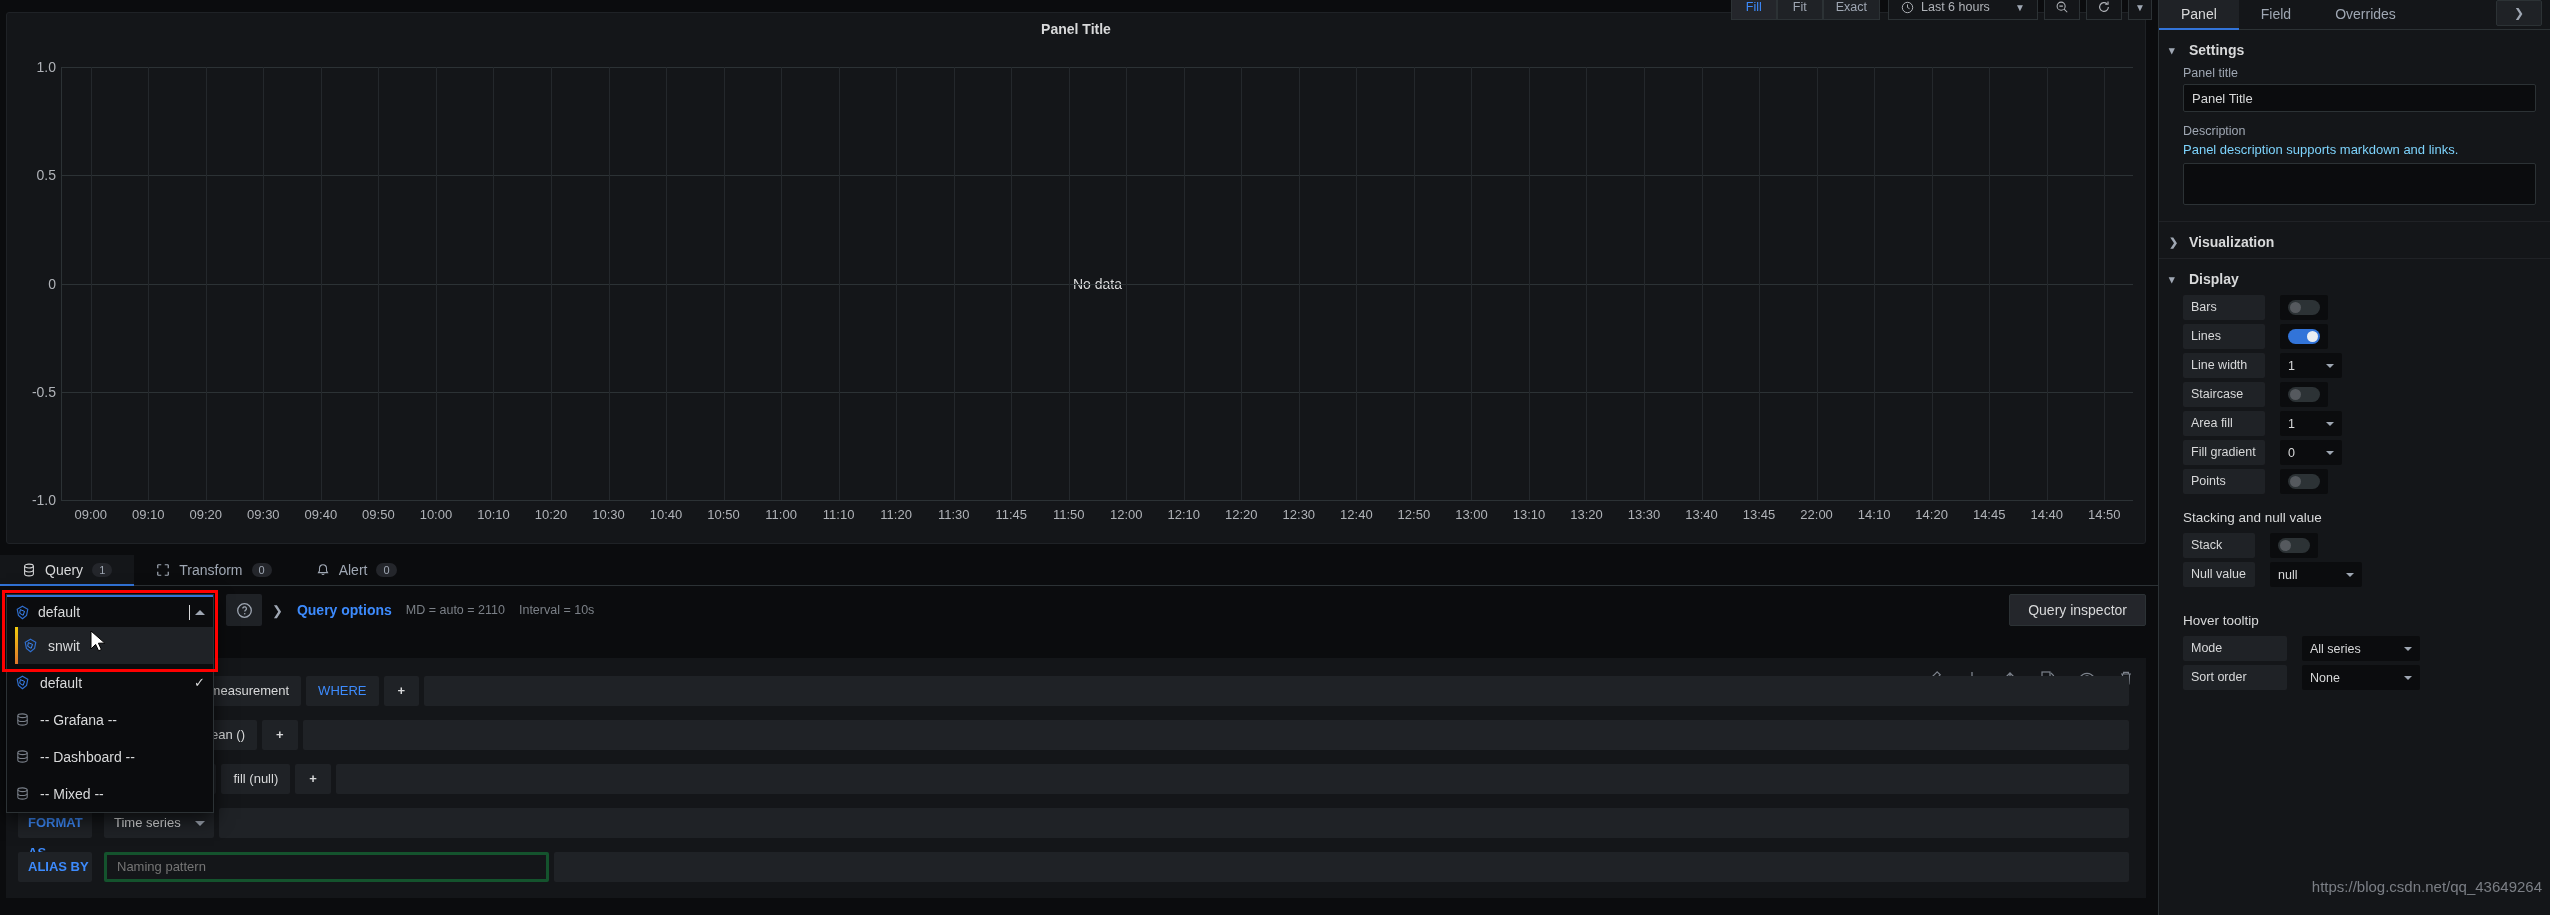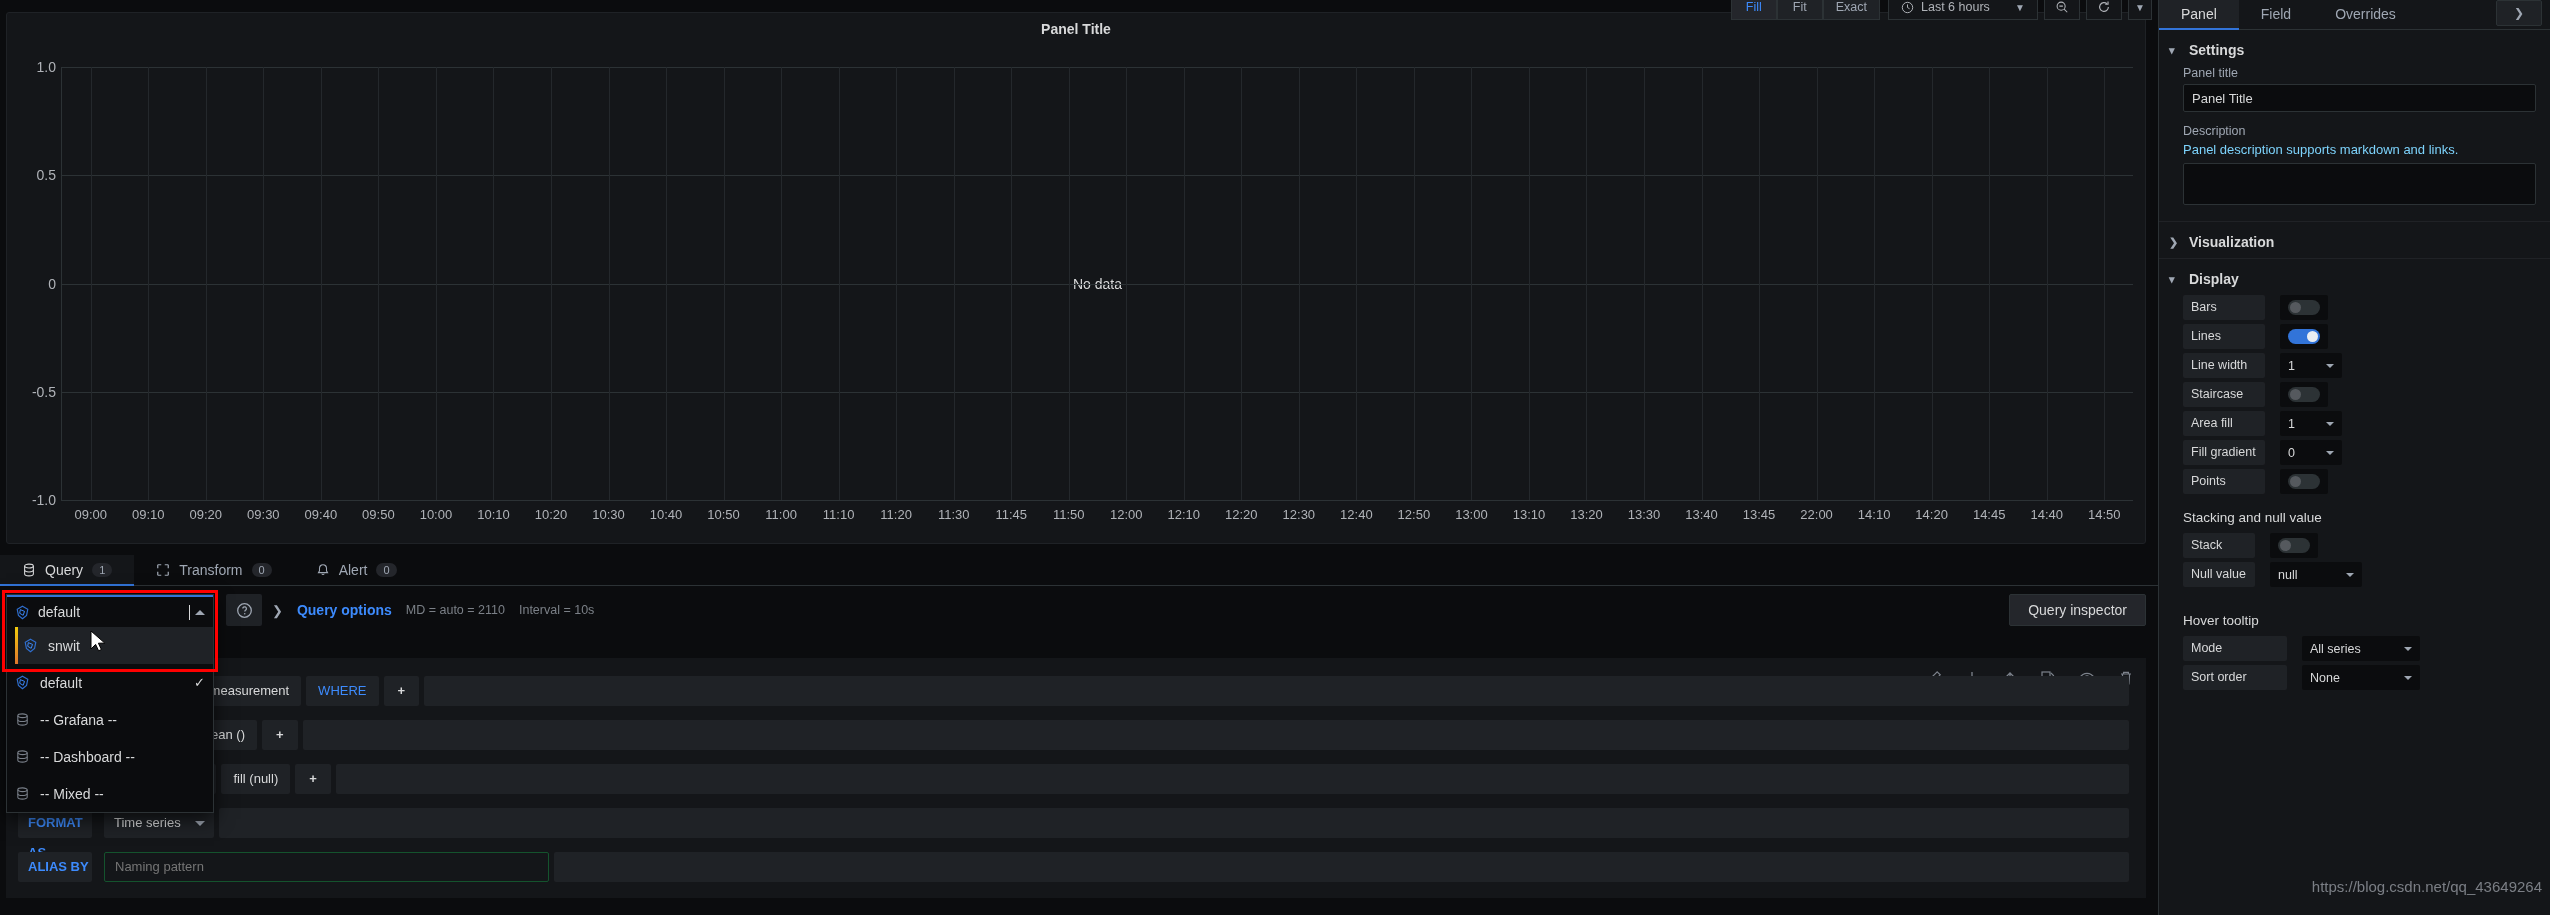--- a/index.html
+++ b/index.html
@@ -125,21 +125,21 @@
     background: #1f2226; border-radius: 2px; position: relative;
     min-width: 110px; color: #d8d9da; cursor: pointer;
   }
   .sel-box .dn {
     position: absolute; right: 9px; top: 13px; width: 0; height: 0;
     border-left: 5px solid transparent; border-right: 5px solid transparent;
     border-top: 5px solid #9fa7b3;
   }
   .inp-ghost {
     height: 30px; line-height: 30px; flex: 1; background: #141619;
-    border: 1px solid #14532d; border-radius: 2px; padding: 0 10px;
+    border: 3px solid #14532d; border-radius: 2px; padding: 0 10px;
     font-size: 13px; color: #f0abfc;
   }
 
   
   .ds-dropdown {
     position: absolute; left: 6px; top: 594px; width: 208px;
     background: #0b0c0e; border: 1px solid #2c3235; z-index: 60;
     box-shadow: 0 6px 18px rgba(0,0,0,.7);
   }
   .ds-input-row {

